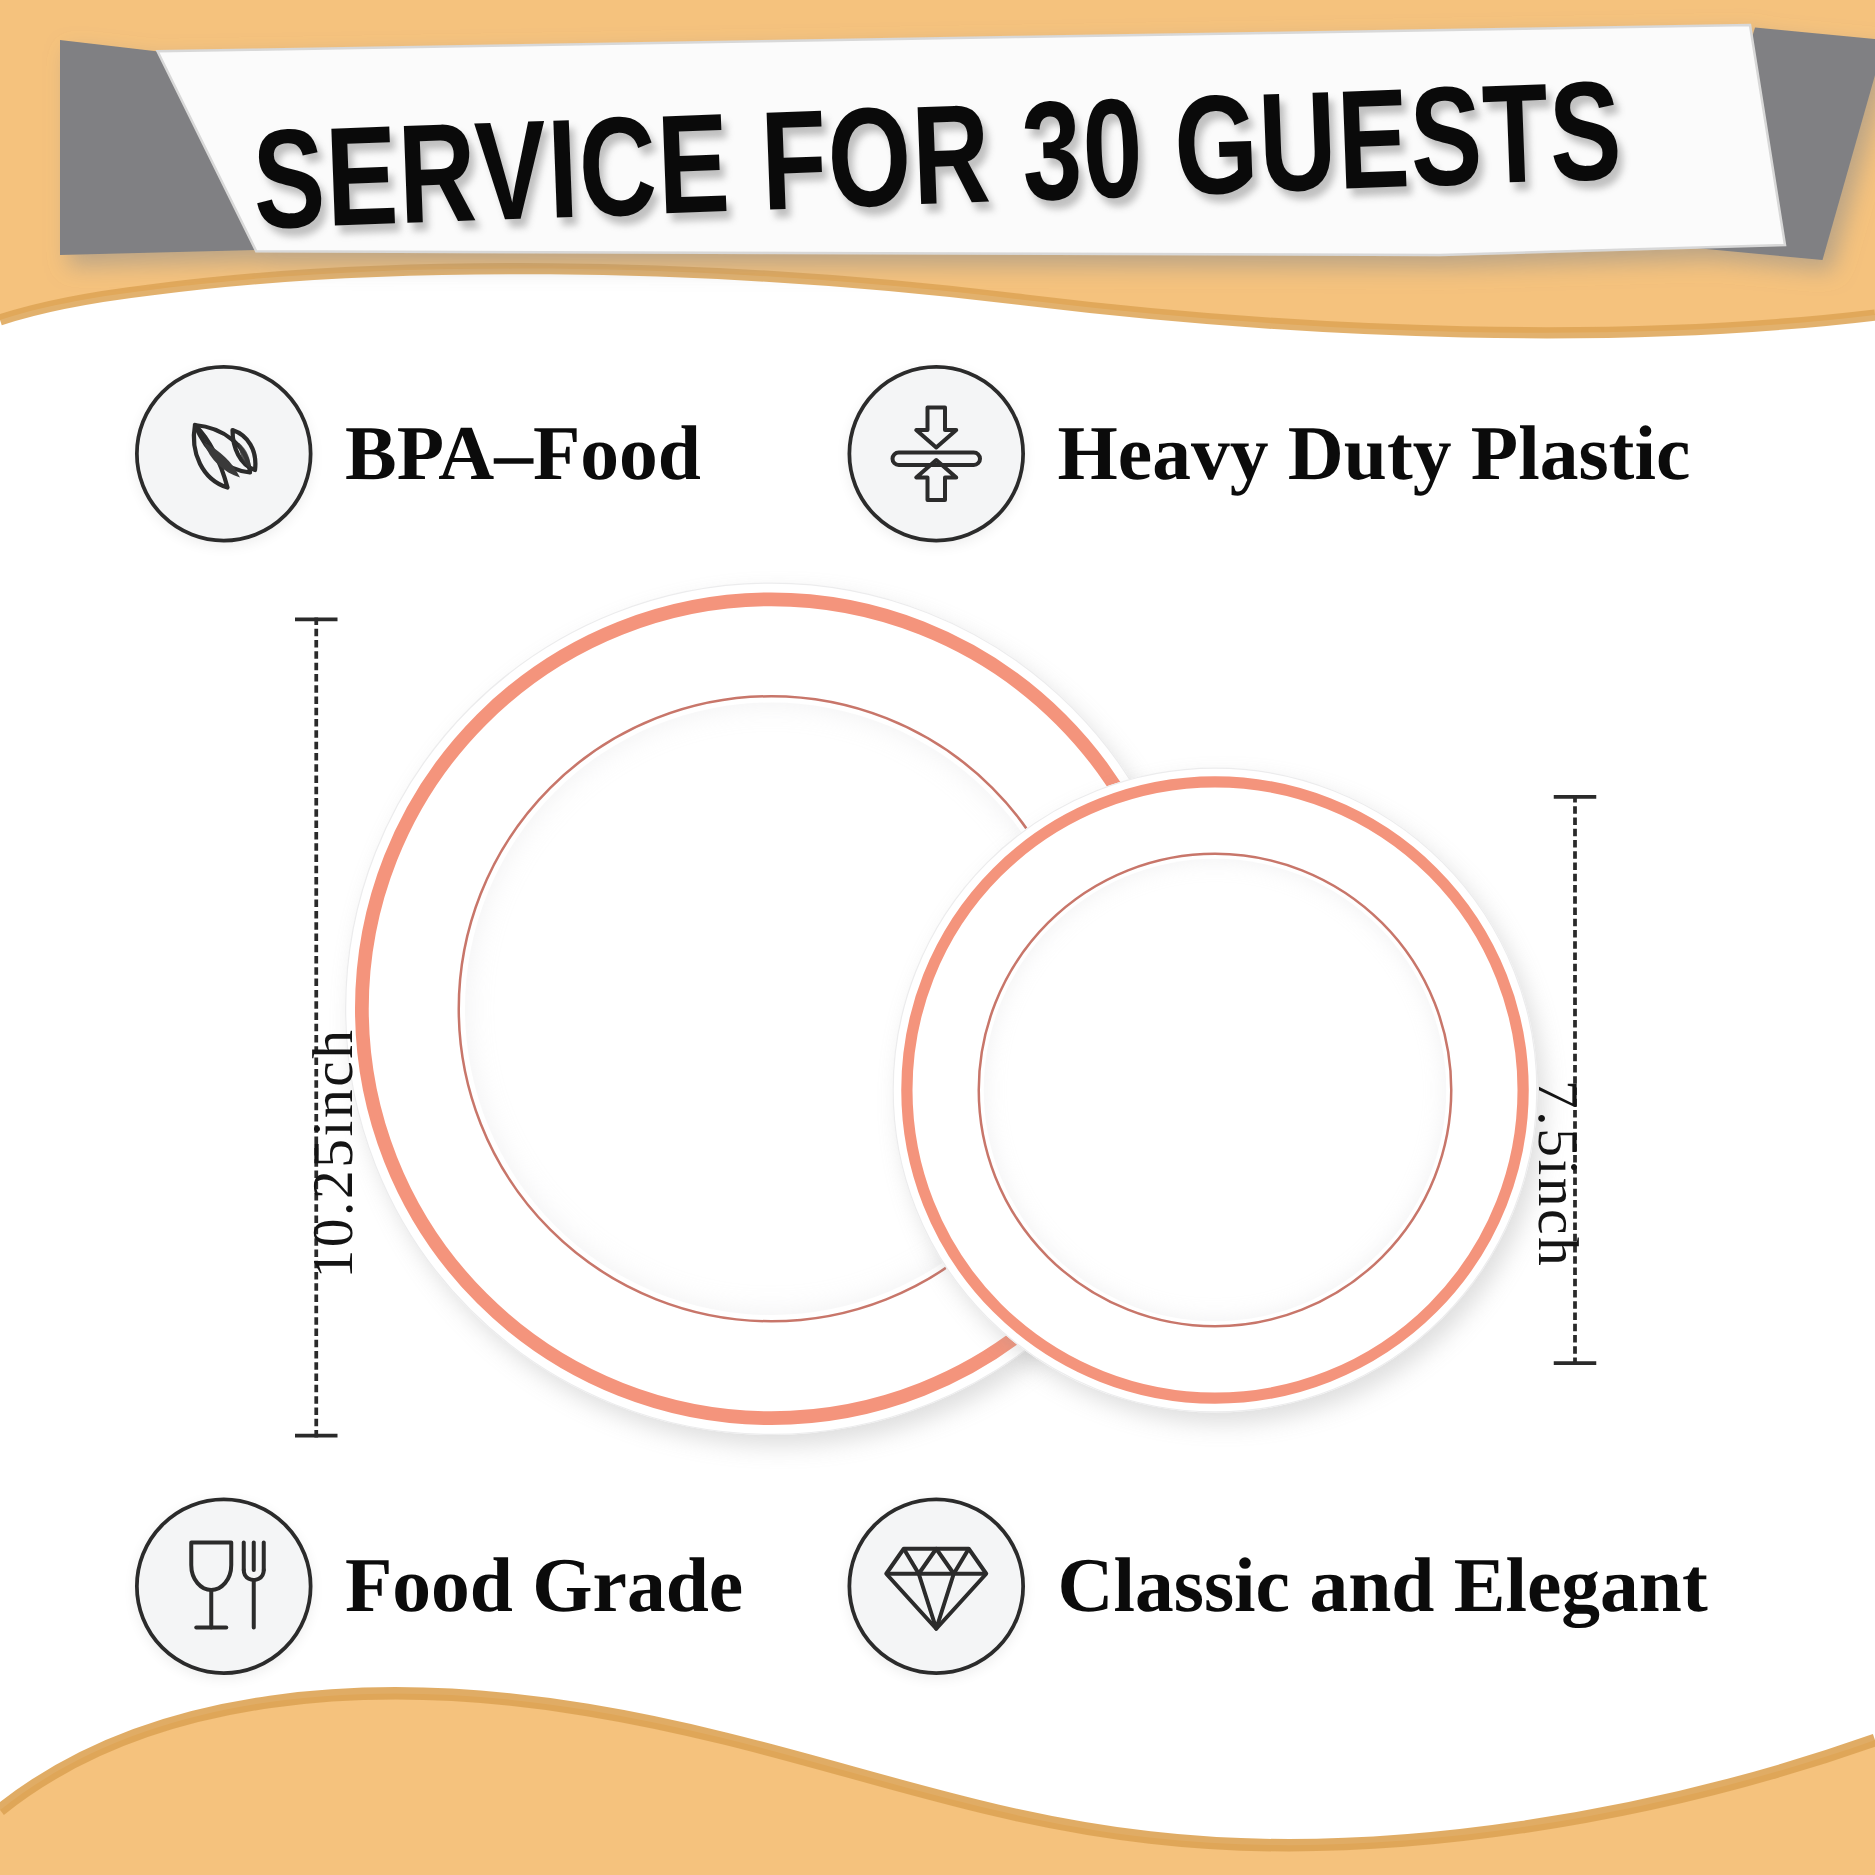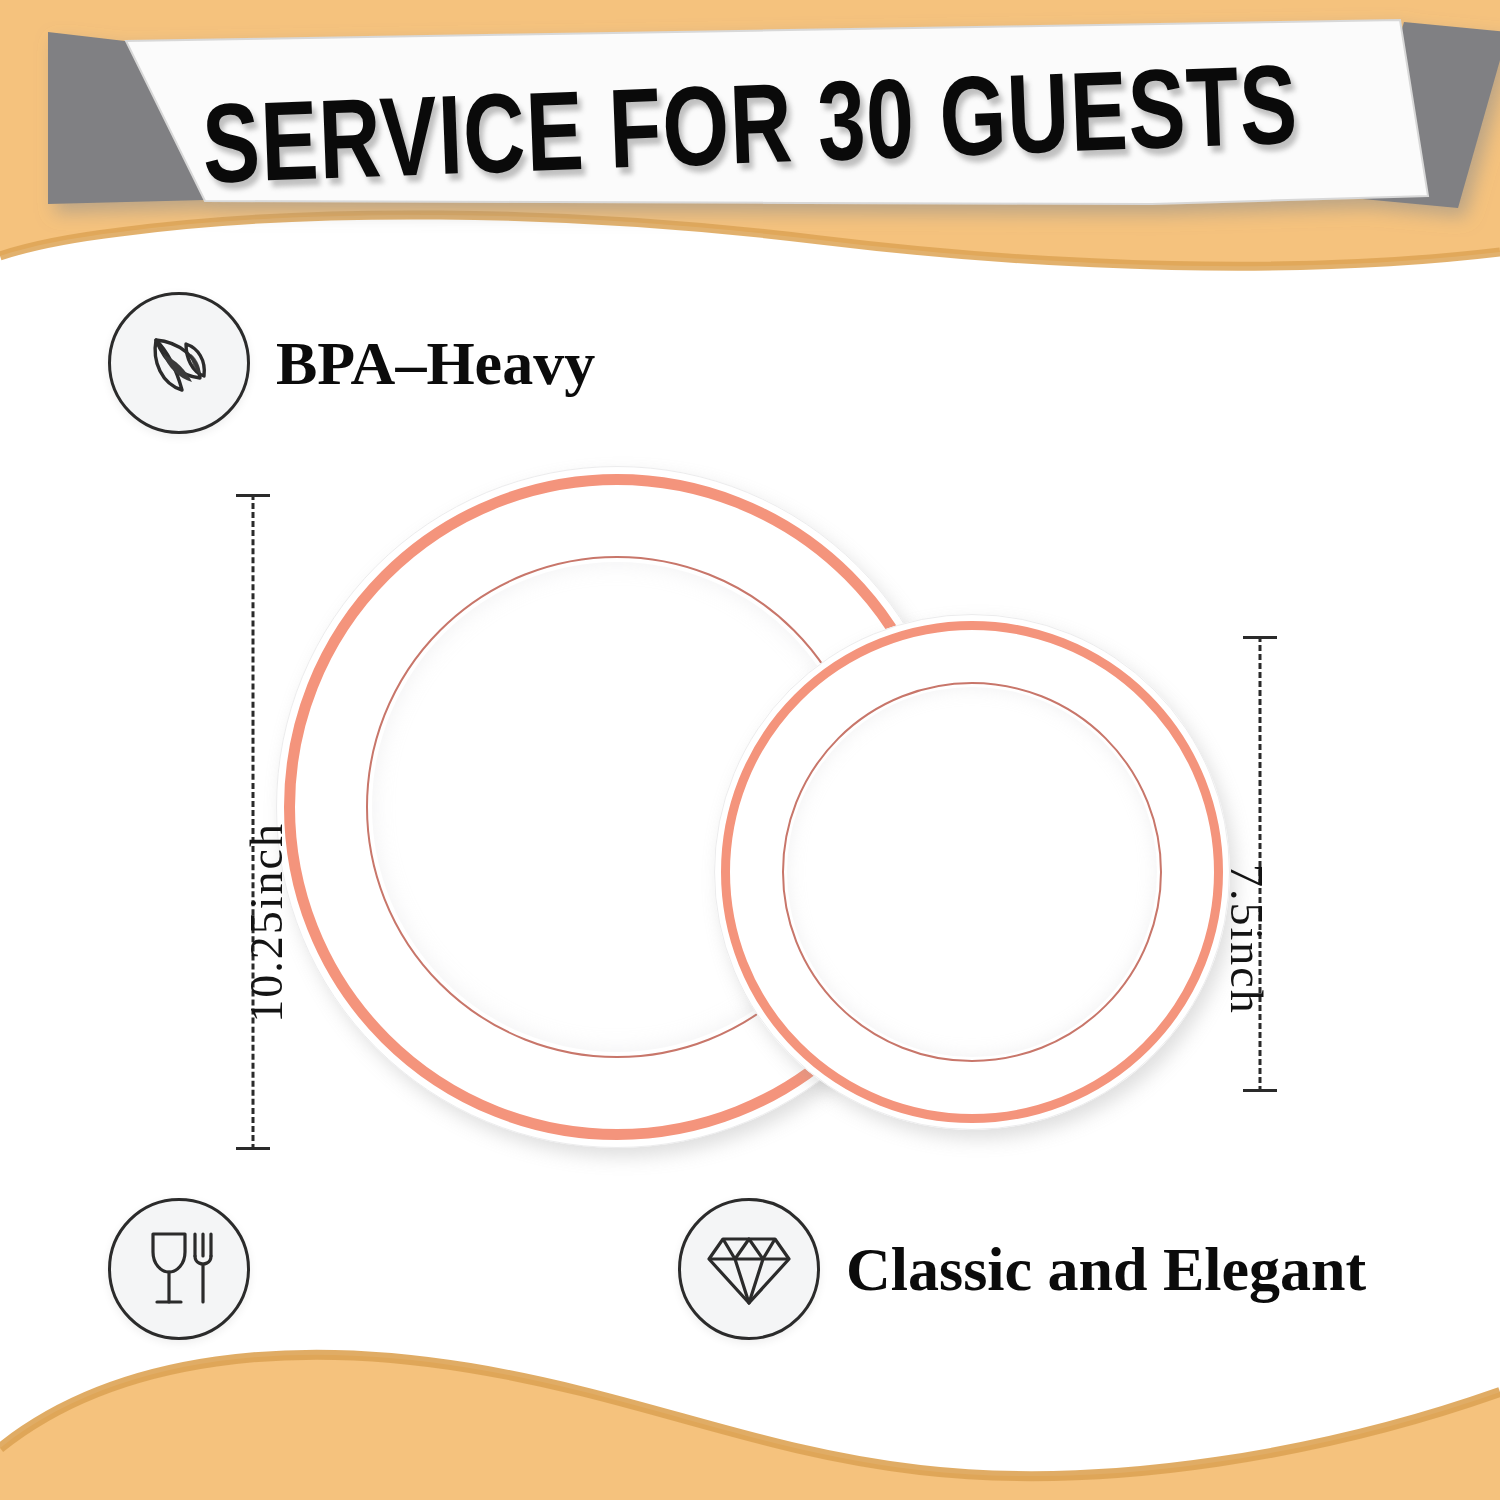--- a/index.html
+++ b/index.html
@@ -260,23 +260,38 @@
       <svg width="86" height="86" viewBox="0 0 86 86">
         <g fill="none" stroke="#2b2b2b" stroke-width="3.4" stroke-linecap="round" stroke-linejoin="round">
           <path d="M20,20 C16,42 26,64 46,70 C40,48 32,32 20,20 Z"></path>
           <path d="M20,20 C42,22 62,36 64,58 C46,56 30,44 20,20 Z"></path>
           <path d="M50,24 C62,28 70,40 68,56 C56,52 50,38 50,24 Z"></path>
         </g>
         <path d="M27,34 C40,40 50,50 56,62 C43,58 32,48 27,34 Z" fill="#3a3a3a"></path>
         <path d="M55,34 C62,40 65,48 64,55 C58,50 55,42 55,34 Z" fill="#3a3a3a" opacity="0.85"></path>
       </svg>
     </div>
-    <div class="feature-label">BPA–Heavy</div>
-  </div>
-
+    <div class="feature-label">BPA–Food</div>
+  </div>
+
+  <div class="feature" id="feat-heavy">
+    <div class="feature-icon">
+      <svg width="82" height="86" viewBox="0 0 82 86">
+        <g fill="none" stroke="#2b2b2b" stroke-width="3.2" stroke-linejoin="round">
+
+          <path d="M34,6 L48,6 L48,24 L57,24 L41,38 L25,24 L34,24 Z"></path>
+
+          <rect x="6" y="42" width="70" height="10" rx="5"></rect>
+
+          <path d="M34,80 L48,80 L48,62 L57,62 L41,48 L25,62 L34,62 Z"></path>
+        </g>
+      </svg>
+    </div>
+    <div class="feature-label">Heavy Duty Plastic</div>
+  </div>
 
   <div class="plate" id="plate-large">
     <div class="rim-outer"></div>
     <div class="band"></div>
     <div class="inner-line"></div>
     <div class="well"></div>
   </div>
 
   <div class="plate" id="plate-small">
     <div class="rim-outer"></div>
@@ -313,20 +328,21 @@
           <path d="M18,76 L42,76"></path>
 
           <path d="M56,8 L56,30"></path>
           <path d="M64,8 L64,30"></path>
           <path d="M72,8 L72,30"></path>
           <path d="M56,30 C56,38 64,38 64,38 L64,76"></path>
           <path d="M72,30 C72,38 64,38 64,38"></path>
         </g>
       </svg>
     </div>
+    <div class="feature-label">Food Grade</div>
   </div>
 
   <div class="feature" id="feat-classic">
     <div class="feature-icon">
       <svg width="88" height="80" viewBox="0 0 88 80">
         <g fill="none" stroke="#2b2b2b" stroke-width="3.2" stroke-linejoin="round">
           <path d="M18,10 L70,10 L84,30 L44,74 L4,30 Z"></path>
           <path d="M4,30 L84,30"></path>
           <path d="M18,10 L30,30 L44,10 L58,30 L70,10"></path>
           <path d="M30,30 L44,74 L58,30"></path>

